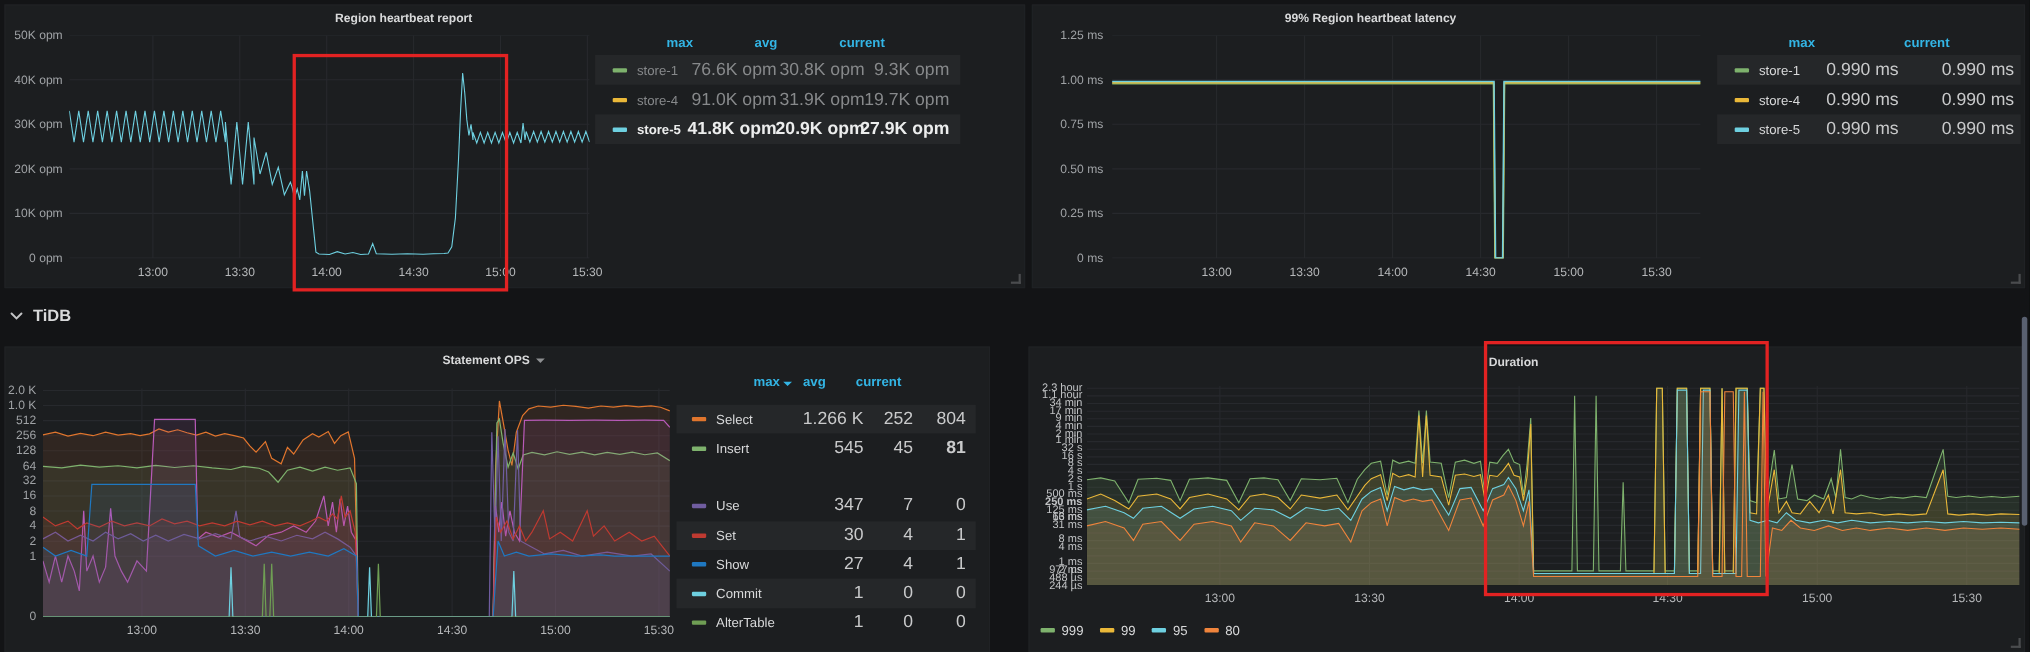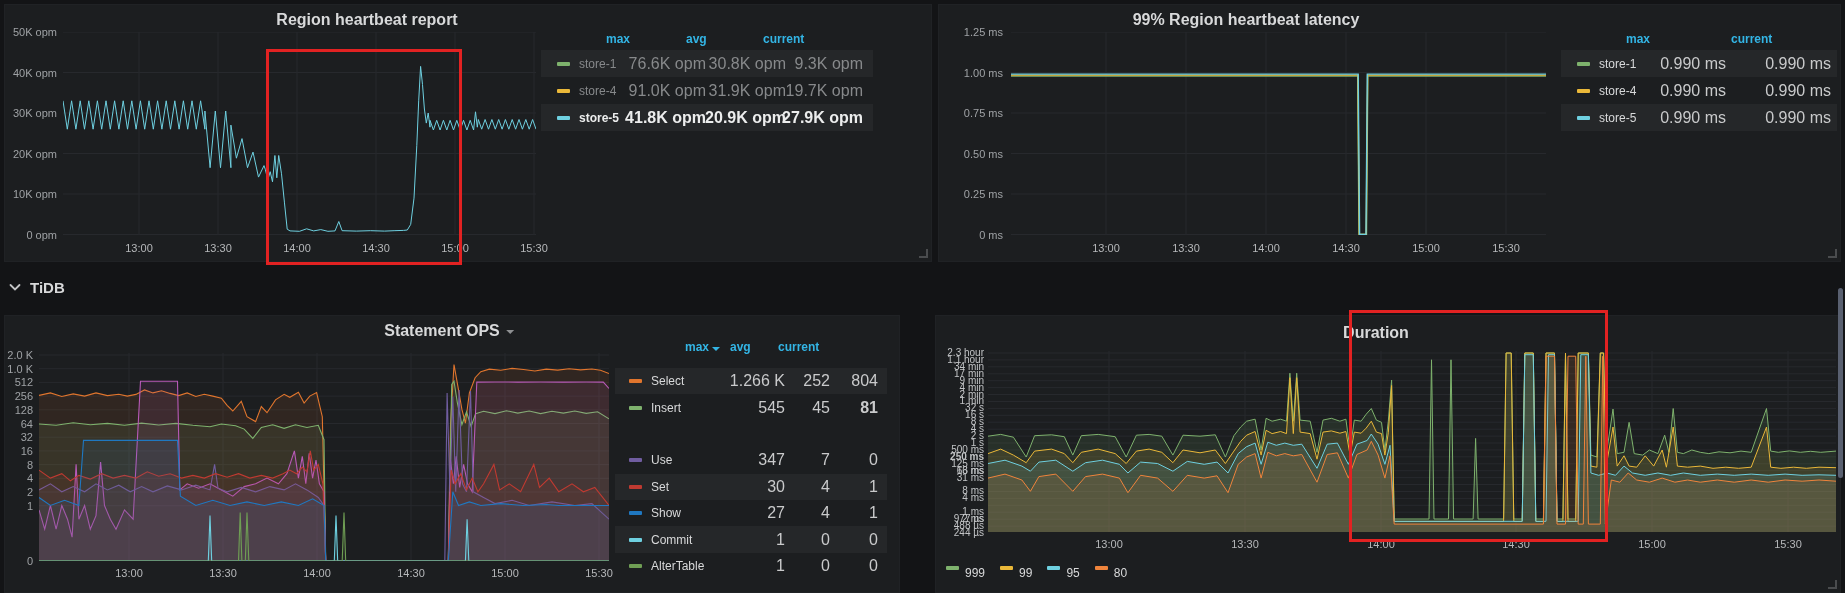--- a/index.html
+++ b/index.html
@@ -3,21 +3,21 @@
 <meta charset="utf-8">
 <style>
   html,body{margin:0;padding:0;background:#0f1011;}
   .page{position:relative;width:1845px;height:593px;background:#131416;overflow:hidden;
         font-family:"Liberation Sans",sans-serif;-webkit-font-smoothing:antialiased;}
   .panel{position:absolute;background:#1c1e20;overflow:hidden;border:1px solid #202225;box-sizing:border-box;}
   #panel-hb{left:4px;top:4px;width:928px;height:258px;}
   #panel-lat{left:938px;top:4px;width:903px;height:258px;}
   #panel-st{left:4px;top:315px;width:896px;height:278px;}
   #panel-dur{left:935px;top:315px;width:906px;height:278px;}
-  .ptitle{position:absolute;top:6px;transform:translateX(-50%);color:#d8d9da;font-size:16px;
+  .ptitle{position:absolute;top:6px;transform:translateX(-50%);color:#d8d9da;font-size:11px;
           font-weight:700;white-space:nowrap;cursor:pointer;z-index:5;}
   #t-hb{left:362px;} #t-lat{left:307px;} #t-st{left:444px;} #t-dur{left:440px;top:8px;}
   .dd-caret{display:inline-block;width:0;height:0;border-left:4px solid transparent;
             border-right:4px solid transparent;border-top:4px solid #8e9092;margin-left:6px;vertical-align:middle;}
   .ylab{position:absolute;left:0;text-align:right;color:#9fa2a5;font-size:11px;height:14px;line-height:14px;white-space:nowrap;}
   .ylab.dur{font-size:10px;height:10px;line-height:10px;color:#c2c4c6;}
   .xlab{position:absolute;width:44px;text-align:center;color:#b6b8ba;font-size:11px;white-space:nowrap;}
   .plot{position:absolute;}
   .lrow{position:absolute;box-sizing:border-box;}
   .lrow.zebra{background:rgba(255,255,255,0.045);}
@@ -29,21 +29,21 @@
   .lhead{position:absolute;font-size:12px;font-weight:700;color:#33b5e5;width:100px;white-space:nowrap;}
   .sort-caret{display:inline-block;width:0;height:0;border-left:4px solid transparent;border-right:4px solid transparent;
               border-top:4px solid #33b5e5;margin-left:3px;}
   .section{position:absolute;left:8px;top:273px;height:28px;display:flex;align-items:center;cursor:pointer;color:#d8d9da;}
   .section span{font-size:15px;font-weight:700;margin-left:8px;}
   .annot{position:absolute;border:3px solid #e22222;z-index:60;pointer-events:none;}
   #sb{position:absolute;left:1838px;top:288px;width:5px;height:190px;background:#596070;border-radius:3px;z-index:70;}
   .corner{position:absolute;right:3px;bottom:3px;width:7px;height:7px;border-right:2px solid #56585a;
           border-bottom:2px solid #56585a;opacity:.8;cursor:nwse-resize;}
   .inlineleg{position:absolute;display:flex;align-items:center;gap:15px;}
-  .inlineleg .item{display:flex;gap:6px;cursor:pointer;}
+  .inlineleg .item{display:flex;align-items:center;gap:6px;cursor:pointer;}
   .inlineleg .ichip{width:13px;height:4px;border-radius:1px;}
   .inlineleg .ilab{font-size:12px;color:#d8d9da;}
 </style>
 </head>
 <body>
 
 <div class="page">
 
   <div class="panel" id="panel-hb">
     <div class="ptitle" id="t-hb">Region heartbeat report</div>

